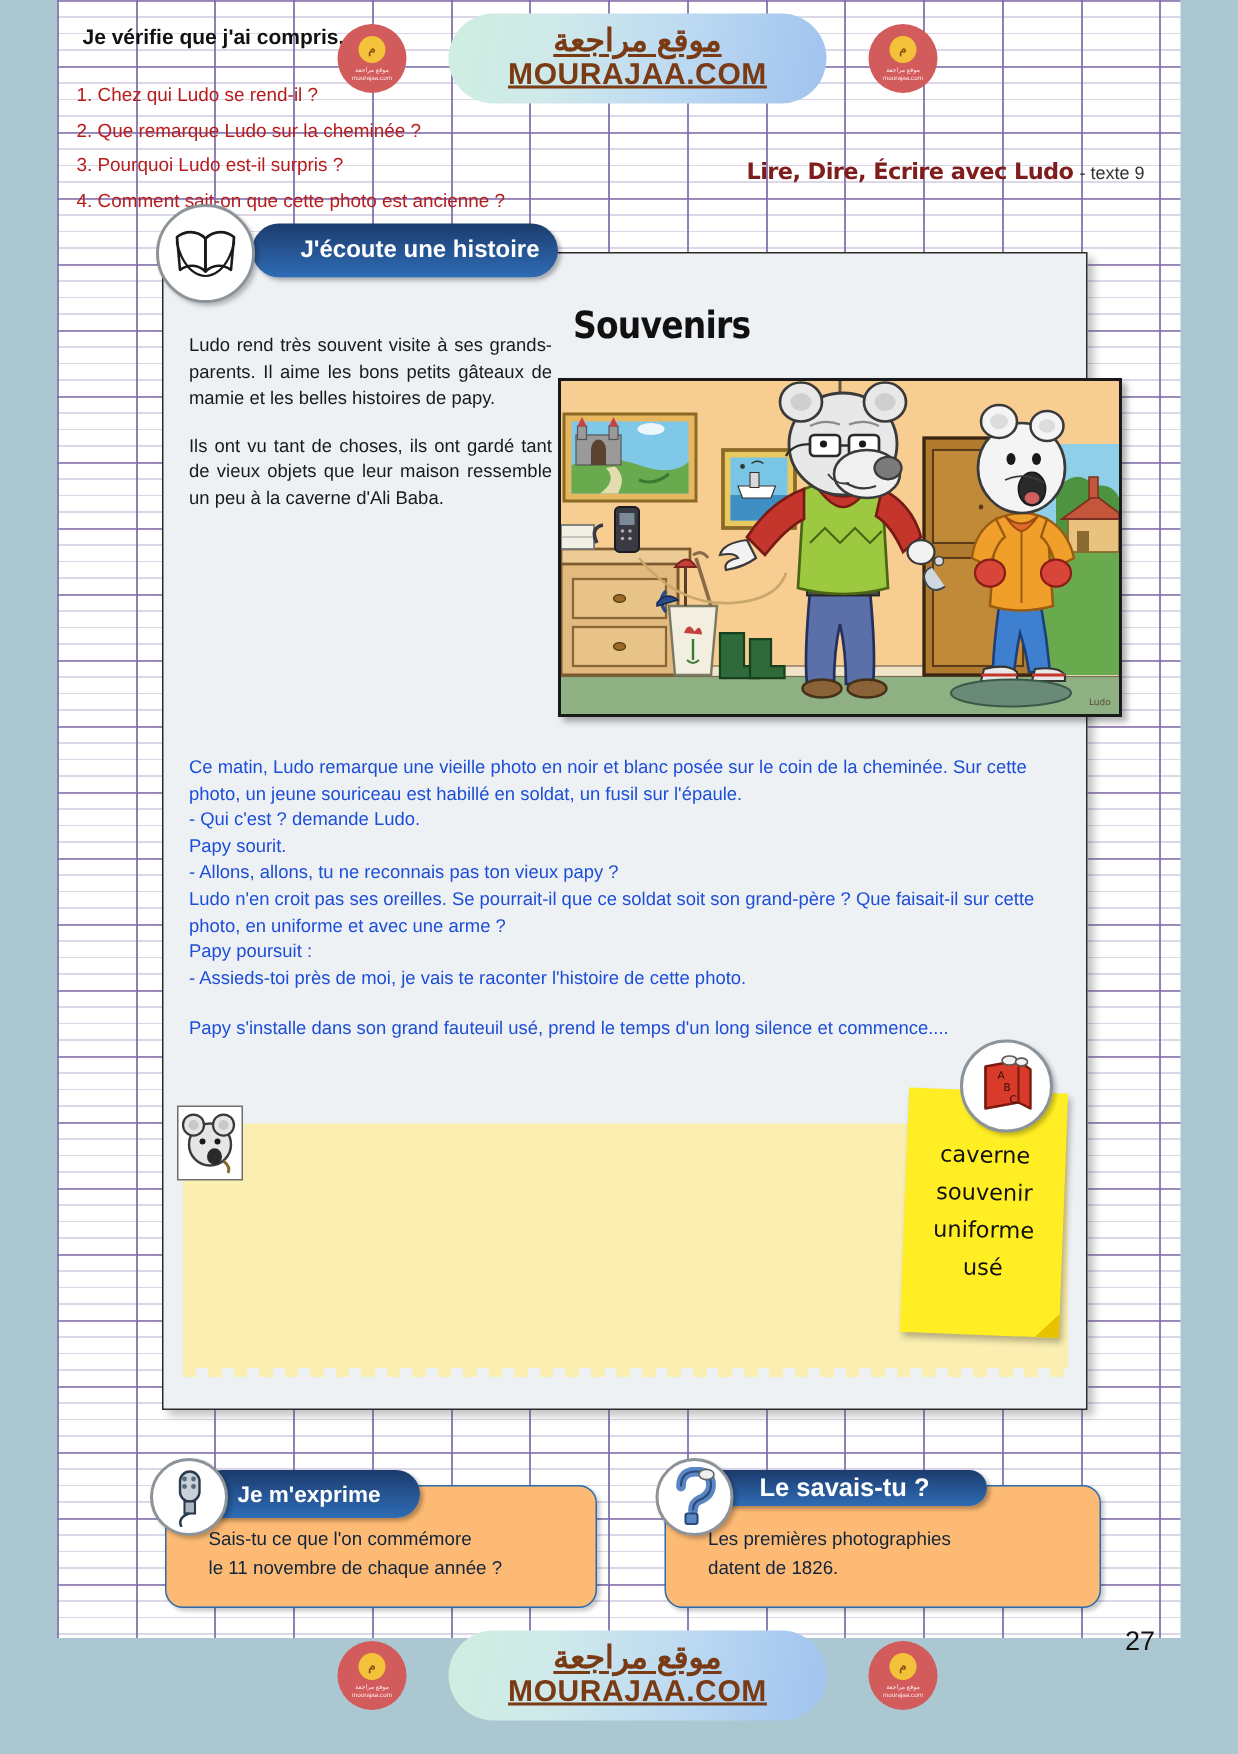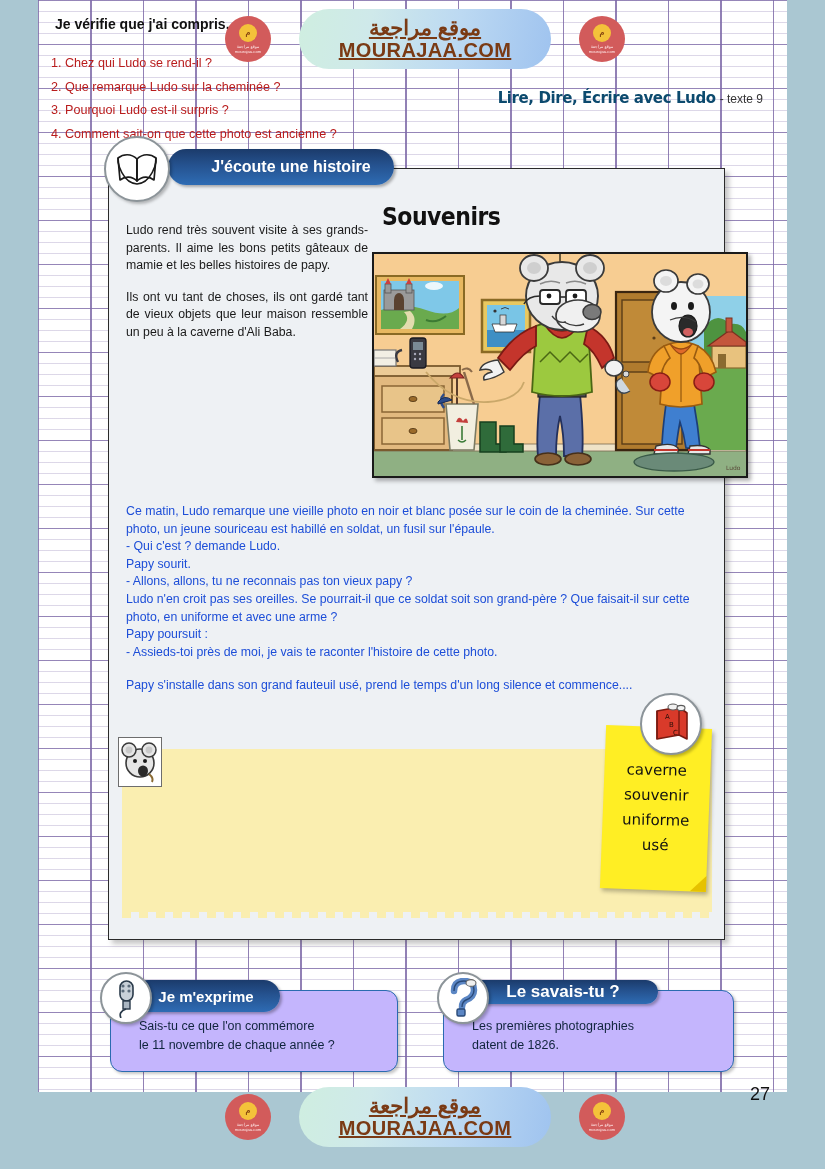--- a/index.html
+++ b/index.html
@@ -104,22 +104,23 @@
     top: 89px;
     display: flex;
     align-items: baseline;
     gap: 4px;
     z-index: 20;
   }
   .header-title {
     font-family: "DejaVu Sans", sans-serif;
     font-size: 15px;
     font-weight: bold;
-    color: #0c4a6e;
+    color: #7f1d1d;
     letter-spacing: -0.4px;
+    margin-top: 16px;
   }
   .header-sub { font-size: 12px; color: #333; }
 
   
   .main-panel {
     position: absolute;
     left: 108px;
     top: 168px;
     width: 617px;
     height: 772px;
@@ -137,21 +138,21 @@
     background: linear-gradient(to bottom, #1b3b6b 0%, #25528f 45%, #2e6cb4 100%);
     color: #fff;
     display: flex;
     align-items: center;
     justify-content: center;
     font-size: 16px;
     font-weight: bold;
     box-shadow: 2px 2px 3px rgba(0,0,0,0.3);
     z-index: 25;
   }
-  #tab-ecoute { left: 168px; top: 149px; width: 226px; padding-left: 20px; }
+  #tab-ecoute { left: 168px; top: 149px; width: 204px; padding-left: 20px; }
 
   .circle-icon {
     position: absolute;
     border-radius: 50%;
     background: #fff;
     border: 2px solid #8c9499;
     display: flex; align-items: center; justify-content: center;
     box-shadow: 2px 2px 3px rgba(0,0,0,0.25);
     z-index: 30;
   }
@@ -297,21 +298,21 @@
 
   #icon-dict {
     left: 640px; top: 693px; width: 62px; height: 62px;
   }
 
   
   .bpanel {
     position: absolute;
     border: 1.5px solid #2a6bb0;
     border-radius: 12px;
-    background: #c4b5fd;
+    background: #fdba74;
     box-shadow: 2px 2px 3px rgba(0,0,0,0.22);
     z-index: 12;
   }
   #panel-exprime { left: 110px; top: 990px; width: 288px; height: 82px; }
   #panel-savais  { left: 443px; top: 990px; width: 291px; height: 82px; }
 
   .bpanel-text {
     position: absolute;
     left: 28px;
     top: 26px;

